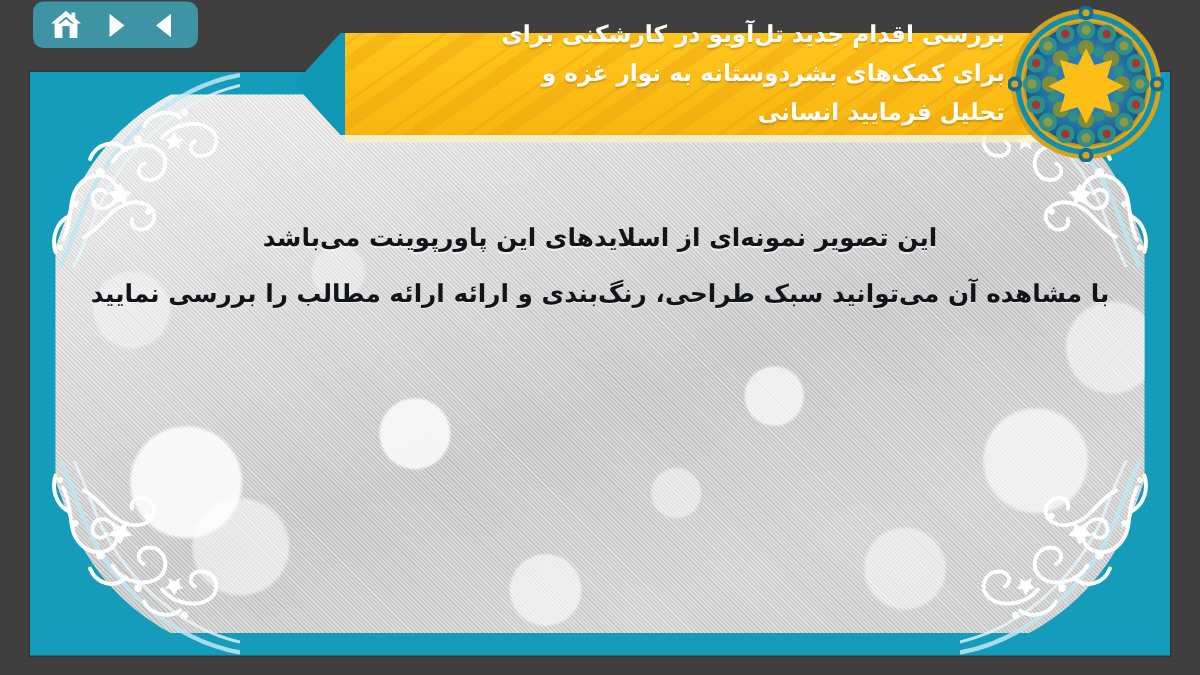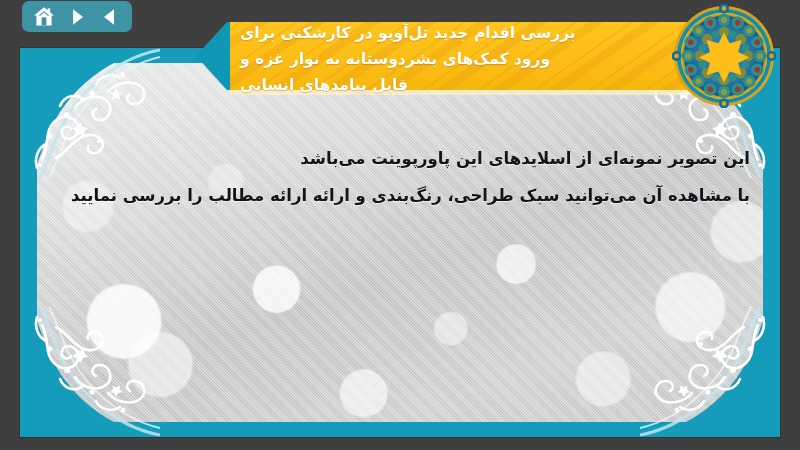--- a/index.html
+++ b/index.html
@@ -105,21 +105,21 @@
   #corner-bl { left: 0;  bottom: 0; transform: scaleY(-1); }
   #corner-br { right: 0; bottom: 0; transform: scale(-1,-1); }
 
   
   #slide-body {
     position: absolute;
     left: 30px;
     right: 30px;
     top: 92px;
     z-index: 8;
-    text-align: right;
+    text-align: center;
     direction: rtl;
   }
   .body-line {
     color: #111418;
     font-size: 16.5px;
     line-height: 37px;
     font-weight: 700;
     white-space: nowrap;
     text-shadow: 0 1px 0 rgba(255,255,255,0.55);
   }
@@ -180,24 +180,24 @@
     width: 104px;
     height: 104px;
     z-index: 5;
   }
   #medallion svg { display: block; }
 
   
   #banner-title {
     position: absolute;
     left: 44px;
-    top: 20px;
+    top: 10px;
     width: 430px;
     z-index: 6;
-    text-align: left;
+    text-align: right;
     direction: rtl;
   }
   .title-line {
     color: #ffffff;
     font-size: 15.5px;
     line-height: 26px;
     font-weight: 700;
     white-space: nowrap;
     text-shadow: 0 1px 1px rgba(140,90,0,0.35);
   }
@@ -354,22 +354,22 @@
 
   </div>
 
   <div id="header-banner">
 
     <div id="banner-wedge"></div>
     <div id="banner-strip"></div>
 
     <div id="banner-title">
       <div class="title-line">بررسی اقدام جدید تل‌آویو در کارشکنی برای</div>
-      <div class="title-line">ورود کمک‌های بشردوستانه به نوار غزه و</div>
-      <div class="title-line">فایل پیامدهای انسانی</div>
+      <div class="title-line">برای کمک‌های بشردوستانه به نوار غزه و</div>
+      <div class="title-line">تحلیل فرمایید انسانی</div>
     </div>
 
     <div id="medallion">
       <svg width="104" height="104" viewBox="0 0 104 104" aria-hidden="true">
         <defs>
           <radialGradient id="medRing" cx="50%" cy="50%" r="50%">
             <stop offset="0%" stop-color="#1f6fa8"></stop>
             <stop offset="55%" stop-color="#2a7fae"></stop>
             <stop offset="100%" stop-color="#14588c"></stop>
           </radialGradient>

